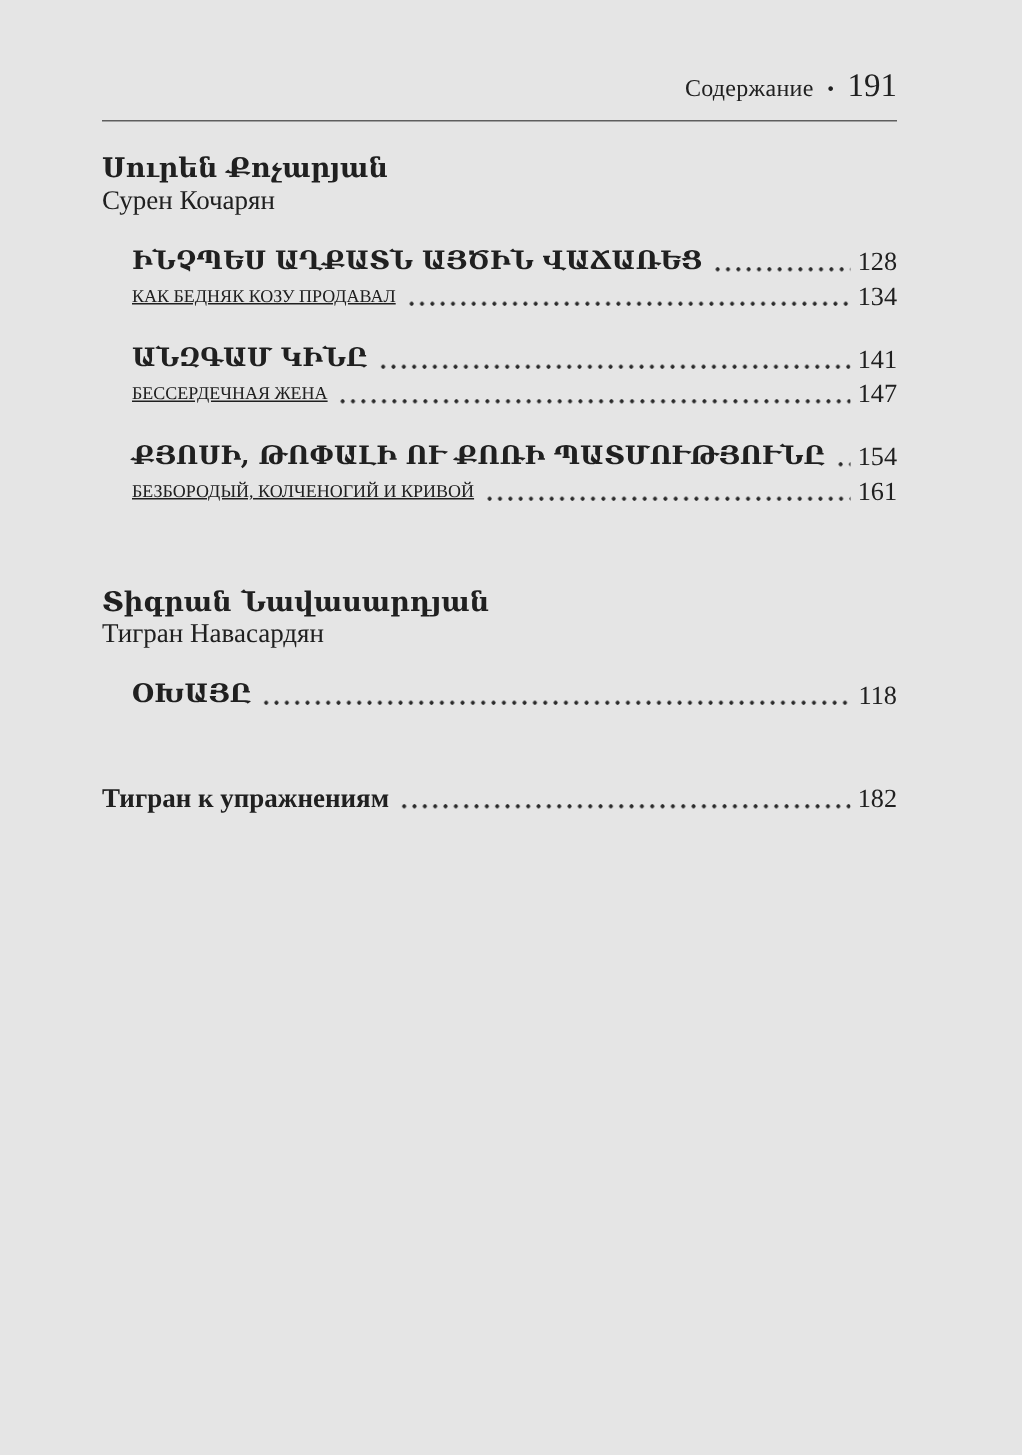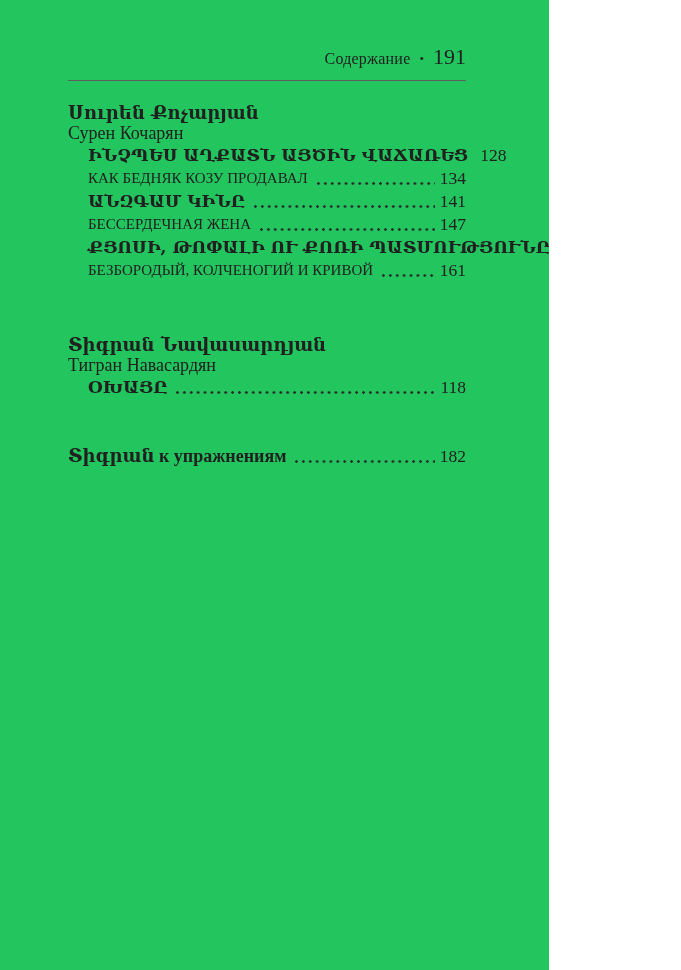--- a/index.html
+++ b/index.html
@@ -1,21 +1,21 @@
 <!DOCTYPE html>
 <html><head>
 <meta charset="utf-8">
 <style>
   html, body { margin: 0; padding: 0; background: #ffffff; }
   .page {
     position: relative;
-    width: 549px;
+    width: 681px;
     height: 970px;
     box-sizing: border-box;
-    background: #22c55e;
+    background: #e5e5e5;
     padding: 44px 83px 0 68px;
     font-family: "Liberation Serif", "DejaVu Serif", serif;
     color: #202020;
     overflow: hidden;
   }
   
   .header {
     display: flex;
     justify-content: flex-end;
     align-items: baseline;
@@ -33,29 +33,29 @@
   .author { margin-top: 21px; }
   .author .hy {
     font-family: "DejaVu Serif", "DejaVu Sans", serif;
     font-weight: bold;
     font-size: 18px;
     line-height: 21px;
   }
   .author .ru { font-size: 18px; line-height: 21px; }
   
   .entries { padding-left: 20px; }
-  .pair { }
+  .pair { margin-top: 19px; }
   .row { display: flex; align-items: stretch; line-height: 23px; }
   .row .t { white-space: nowrap; }
   .row.hy .t {
     font-family: "DejaVu Serif", "DejaVu Sans", serif;
     font-weight: bold;
     font-size: 17px;
   }
-  .row.ru .t { font-size: 15px; }
+  .row.ru .t { font-size: 12px; text-decoration: underline; }
   .leader {
     flex: 1 1 auto;
     margin: 0 5px 0 7px;
     background-image: radial-gradient(circle, #2b2b2b 1.15px, transparent 1.5px);
     background-size: 6.9px 3px;
     background-repeat: repeat-x;
     background-position: left calc(100% - 5px);
   }
   .row .pg { font-size: 17.5px; }
   .section-2 { margin-top: 52px; }
@@ -131,19 +131,19 @@
       <div class="row hy">
         <span class="t">ՕԽԱՅԸ</span>
         <span class="leader"></span>
         <span class="pg">118</span>
       </div>
     </div>
   </div>
 
   <div class="keys">
     <div class="row">
-      <span class="t">Տիգրան к упражнениям</span>
+      <span class="t">Тигран к упражнениям</span>
       <span class="leader"></span>
       <span class="pg">182</span>
     </div>
   </div>
 
 </div>
 
 </body></html>

